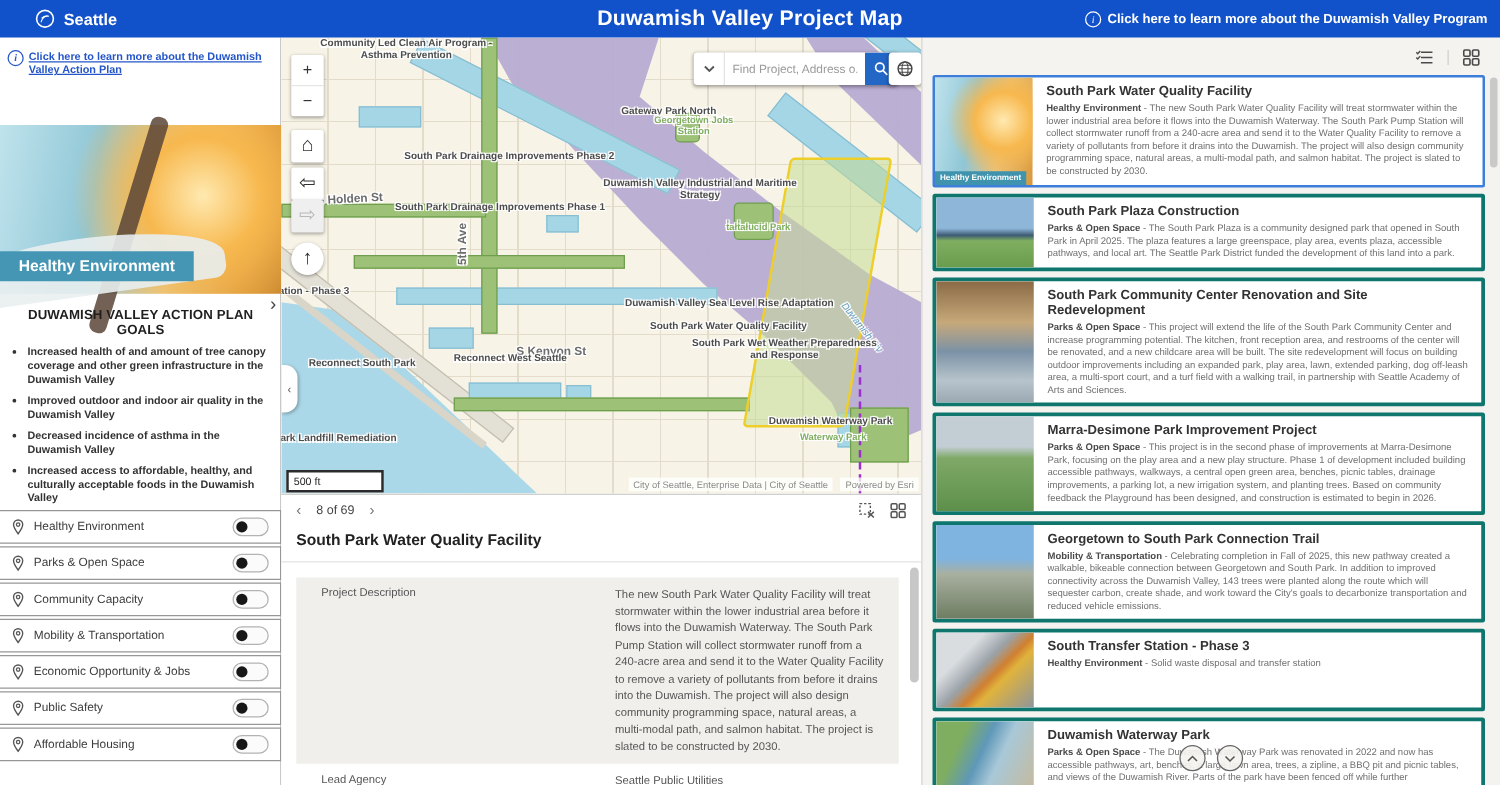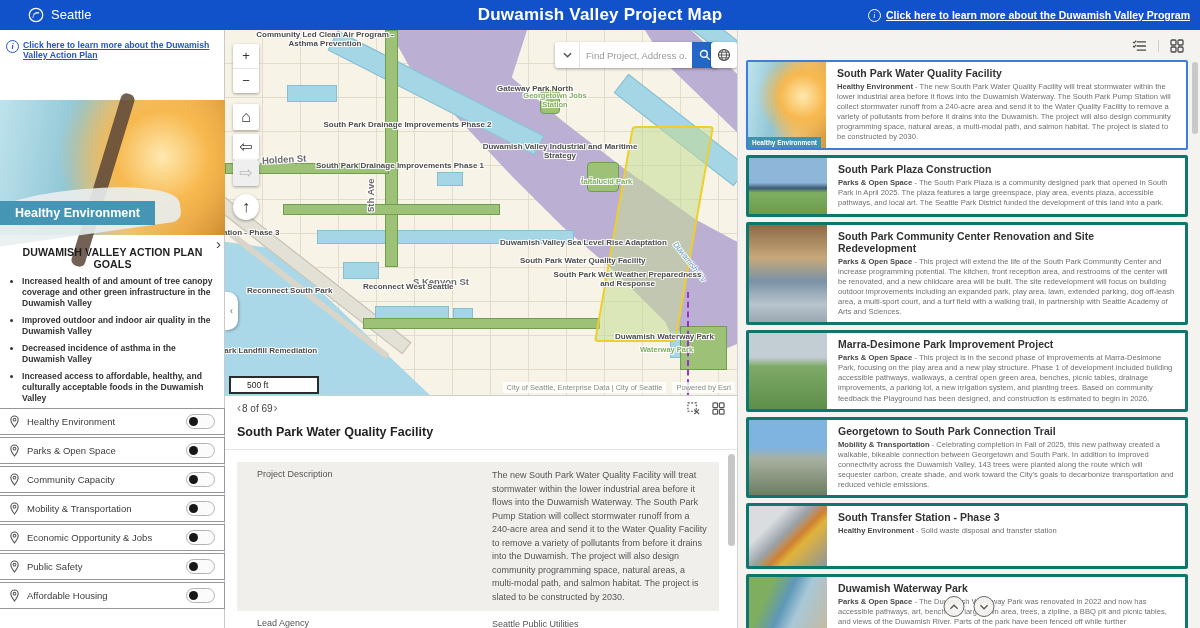--- a/index.html
+++ b/index.html
@@ -1,22 +1,22 @@
 <!DOCTYPE html>
 <html><head>
 <meta charset="utf-8">
 <style>
   html,body{margin:0;padding:0}
   body{width:1200px;height:628px;position:relative;font-family:"Liberation Sans",sans-serif;background:#fff;overflow:hidden}
   
   .header{position:absolute;left:0;top:0;width:1200px;height:30px;background:#1151c9;color:#fff;display:flex;align-items:center;z-index:50}
-  .logo{position:absolute;left:28px;display:flex;align-items:flex-start;gap:7px;font-weight:normal;font-size:13px}
+  .logo{position:absolute;left:28px;display:flex;align-items:flex-end;gap:7px;font-weight:bold;font-size:13px}
   .htitle{width:100%;text-align:center;font-weight:bold;font-size:17px;letter-spacing:.2px}
   .hlink{position:absolute;right:10px;font-size:10.5px;display:flex;gap:5px;align-items:center}
-  .hlink .lnk{color:#fff;text-decoration:underline;font-weight:bold;cursor:pointer}
+  .hlink .lnk{color:#fff;font-weight:bold;cursor:pointer}
   .ic{display:inline-flex;width:11px;height:11px;border:1px solid currentColor;border-radius:50%;align-items:center;justify-content:center;font-size:8px;font-style:italic;font-family:"Liberation Serif",serif;flex:none}
   
   .sidebar{position:absolute;left:0;top:30px;width:225px;height:598px;background:#fff;border-right:1px solid #c9c9c9;box-sizing:border-box}
   .aplink{display:flex;gap:4px;align-items:flex-start;color:#2456c9;font-size:8.7px;padding:10px 6px 0 6px;font-weight:bold}
   .aplink .lnk{text-decoration:underline;cursor:pointer}
   .simg{position:absolute;top:70px;left:0;width:225px;height:135px;background:
     radial-gradient(circle at 72% 42%,#ffe9b0 0%,#f7b84e 26%,rgba(247,184,78,0) 58%),
     linear-gradient(100deg,#bfe3ec 0%,#8fc6d6 34%,#e8c98a 62%,#de9b3f 85%,#c9872f 100%)}
   .paddle{position:absolute;left:96px;top:-10px;width:14px;height:180px;background:#5a4537;transform:rotate(17deg);border-radius:6px;opacity:.85}
   .hull{position:absolute;left:-20px;bottom:0;width:200px;height:46px;background:#e9eef0;transform:rotate(-8deg);border-radius:40% 60% 10px 10px;opacity:.9}
@@ -63,27 +63,27 @@
   .home{top:74px}.back{top:104px}
   .fwd{top:130px;background:#efefef;color:#b9b9b9}
   .compass{top:164px;border-radius:50%;height:26px;line-height:26px}
   .ctab{position:absolute;left:0;top:262px;width:13px;height:38px;background:#fff;border-radius:0 10px 10px 0;box-shadow:1px 1px 3px rgba(0,0,0,.3);display:flex;align-items:center;justify-content:center;font-size:9px;color:#555;cursor:pointer;z-index:5}
   .sbar{position:absolute;top:12px;left:330px;display:flex;height:26px;box-shadow:0 1px 3px rgba(0,0,0,.35);border-radius:3px;overflow:hidden;background:#fff;z-index:5}
   .sdrop{width:24px;display:flex;align-items:center;justify-content:center;border-right:1px solid #e4e4e4;color:#555;cursor:pointer}
   .sinput{width:100px;border:0;outline:0;font-size:9.5px;color:#555;padding:0 6px;font-family:"Liberation Sans",sans-serif}
   .sinput::placeholder{color:#9a9a9a}
   .sbtn{width:26px;background:#2267c6;display:flex;align-items:center;justify-content:center;border:0;cursor:pointer}
   .bmap{position:absolute;top:12px;left:486px;width:26px;height:26px;background:#fff;border-radius:3px;box-shadow:0 1px 3px rgba(0,0,0,.35);display:flex;align-items:center;justify-content:center;color:#444;cursor:pointer;z-index:5}
-  .scalebar{position:absolute;left:4px;top:346px;width:70px;height:14px;background:#fff;border:2px solid #2b2b2b;font-size:8.5px;color:#222;line-height:14px;padding-left:16px;z-index:4}
+  .scalebar{position:absolute;left:4px;top:346px;width:70px;height:14px;background:#fff;border:2px solid #2b2b2b;font-size:8.5px;color:#222;line-height:14px;padding-left:4px;z-index:4}
   .attr{position:absolute;right:2px;bottom:2px;display:flex;gap:6px;font-size:7.5px;color:#8a8a8a;z-index:4}
   .attr span{background:rgba(255,255,255,.78);padding:1px 4px}
   
   .detail{position:absolute;left:225px;top:395px;width:512px;height:233px;background:#fff;border-top:1px solid #cfcfcf;box-sizing:border-box;overflow:hidden}
   .dhead{display:flex;align-items:center;height:24px;padding:0 12px;font-size:10px;color:#555}
-  .dhead .pg{margin:0 1px;color:#444}
+  .dhead .pg{margin:0 12px;color:#444}
   .dhead .arr{cursor:pointer;color:#777;font-size:12px}
   .dicons{margin-left:auto;display:flex;gap:12px;align-items:center;color:#555}
   .dtitle{font-size:12.5px;font-weight:bold;color:#222;padding:5px 12px 10px;border-bottom:1px solid #e4e4e4}
   .dtable{margin:12px 18px 0 12px;font-size:9px;color:#555}
   .drow{display:flex}
   .drow.odd{background:#f0efec}
   .dlabel{width:245px;padding:7px 20px;box-sizing:border-box;flex:none}
   .dvalue{flex:1;padding:7px 10px;line-height:1.5}
   .dscroll{position:absolute;right:2px;top:58px;width:7px;height:92px;background:#c7c7c7;border-radius:4px}
   

